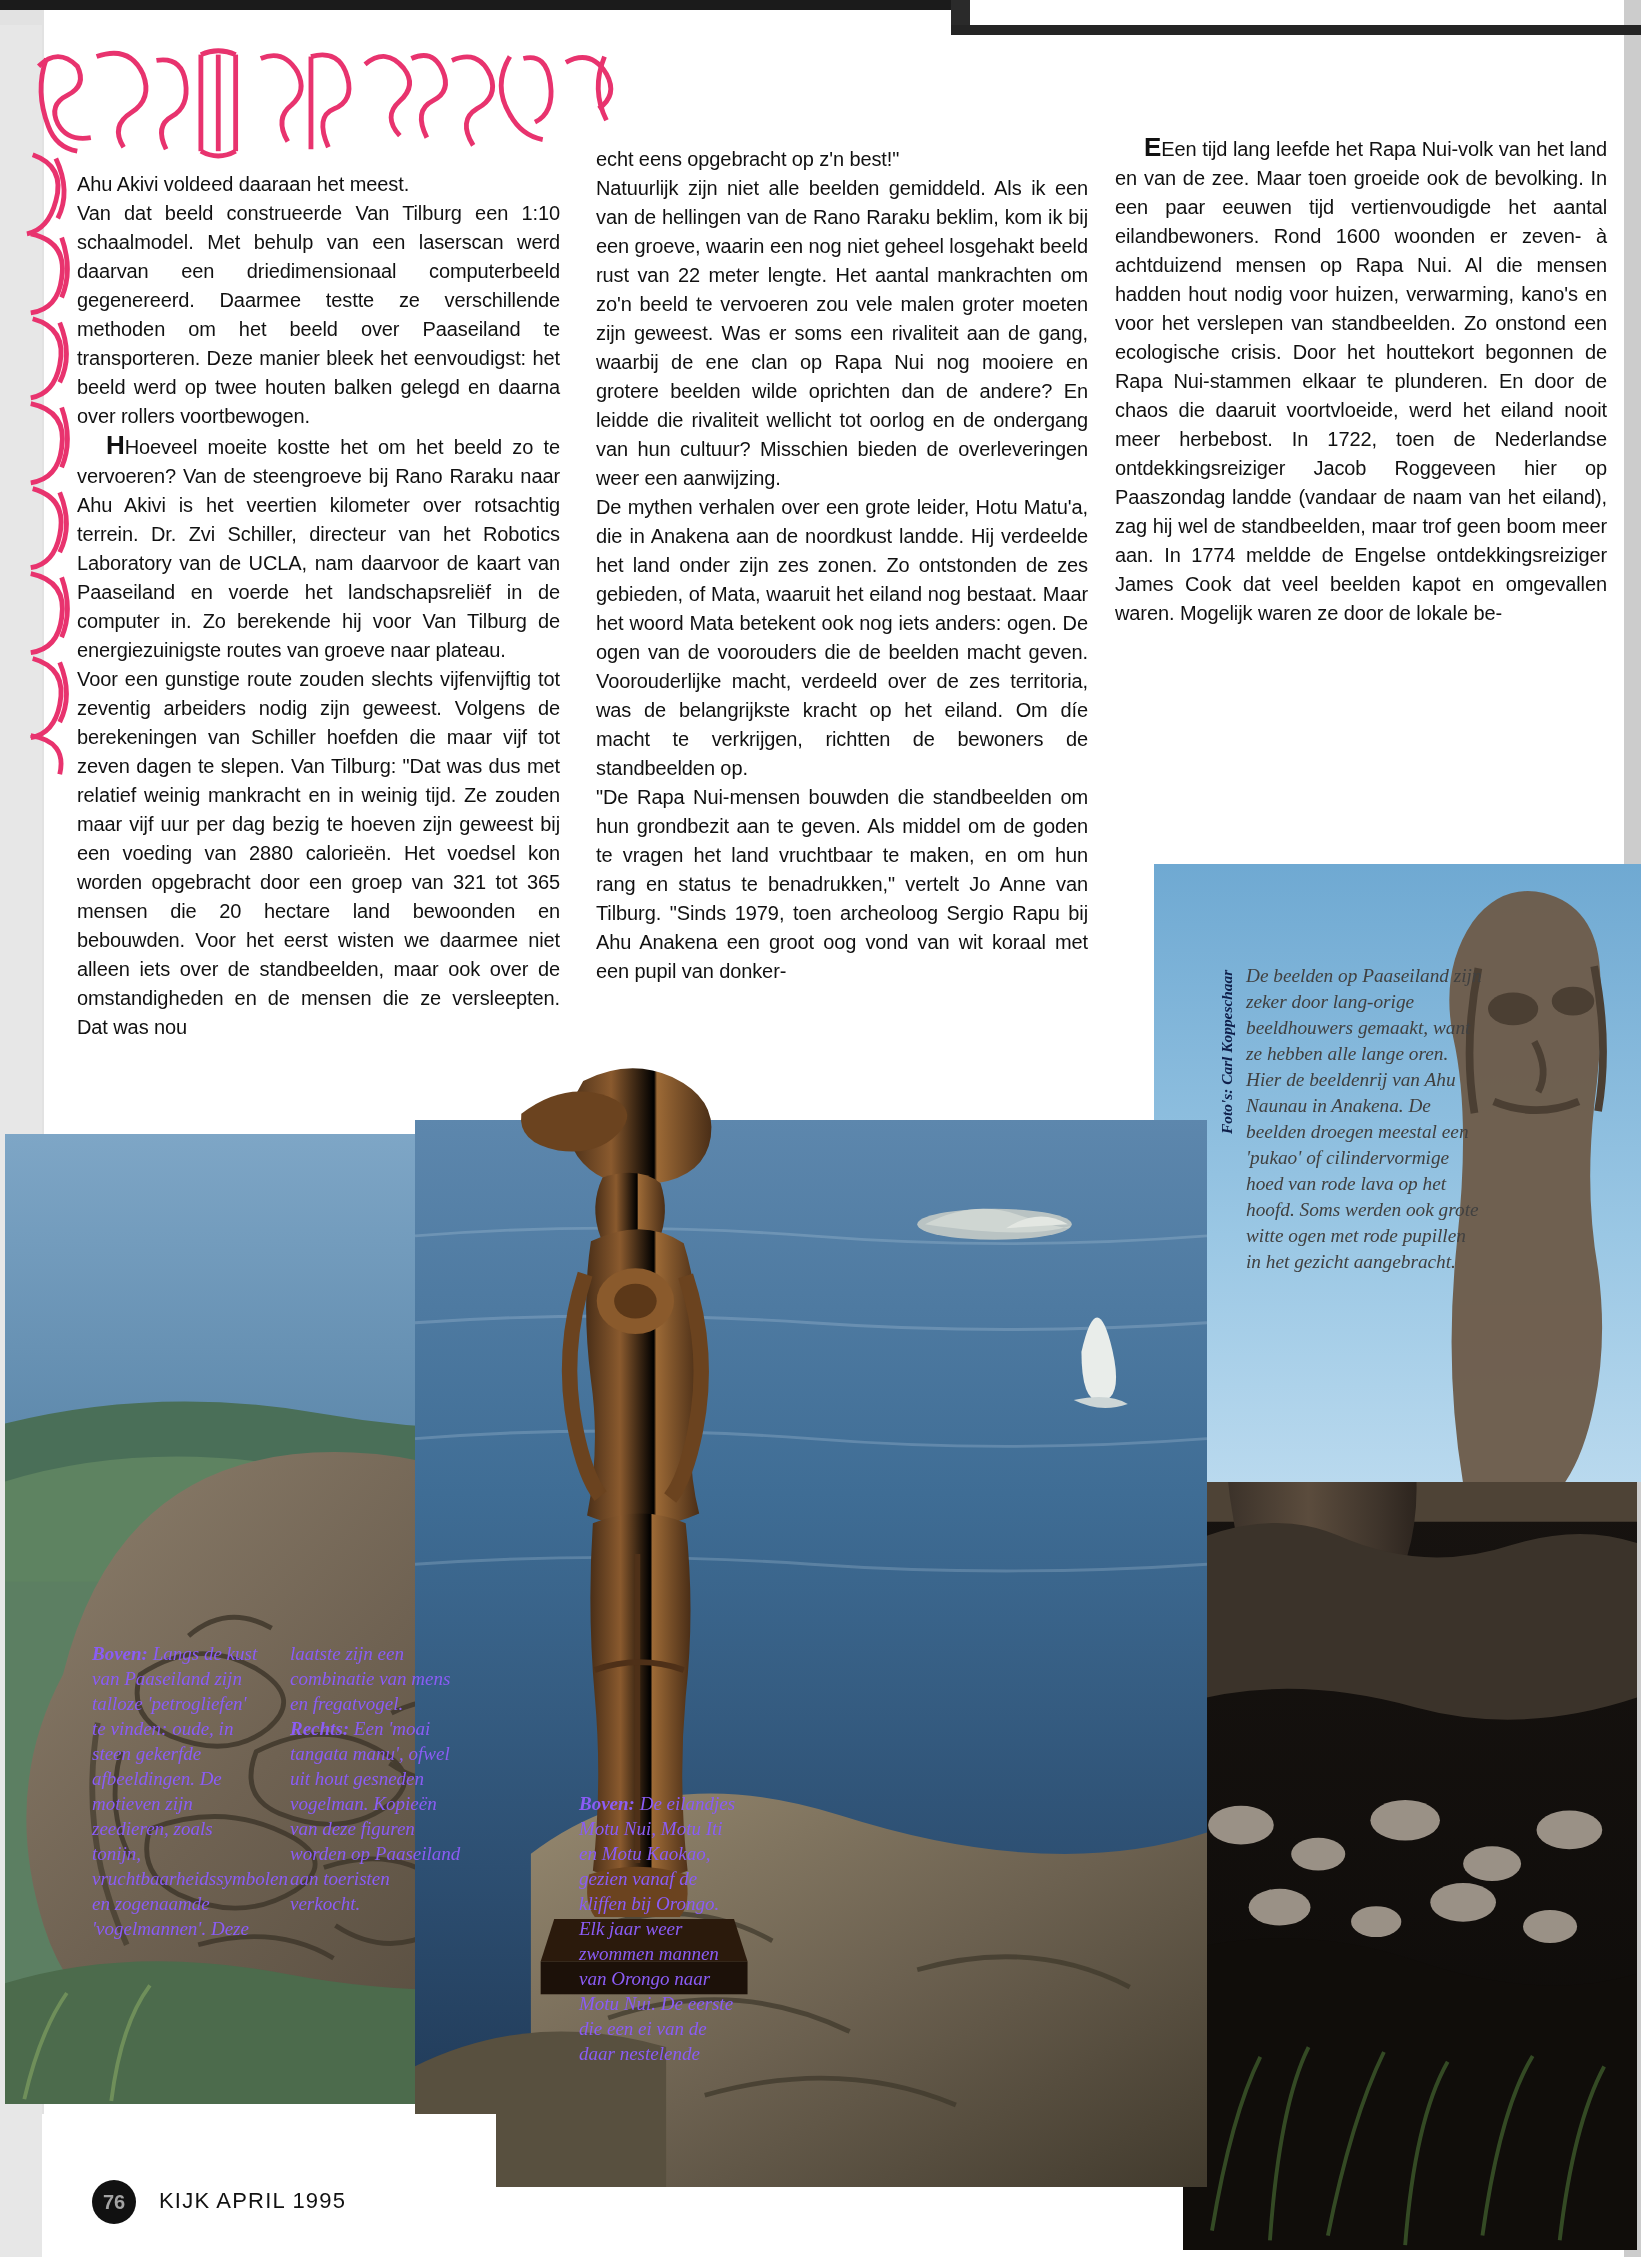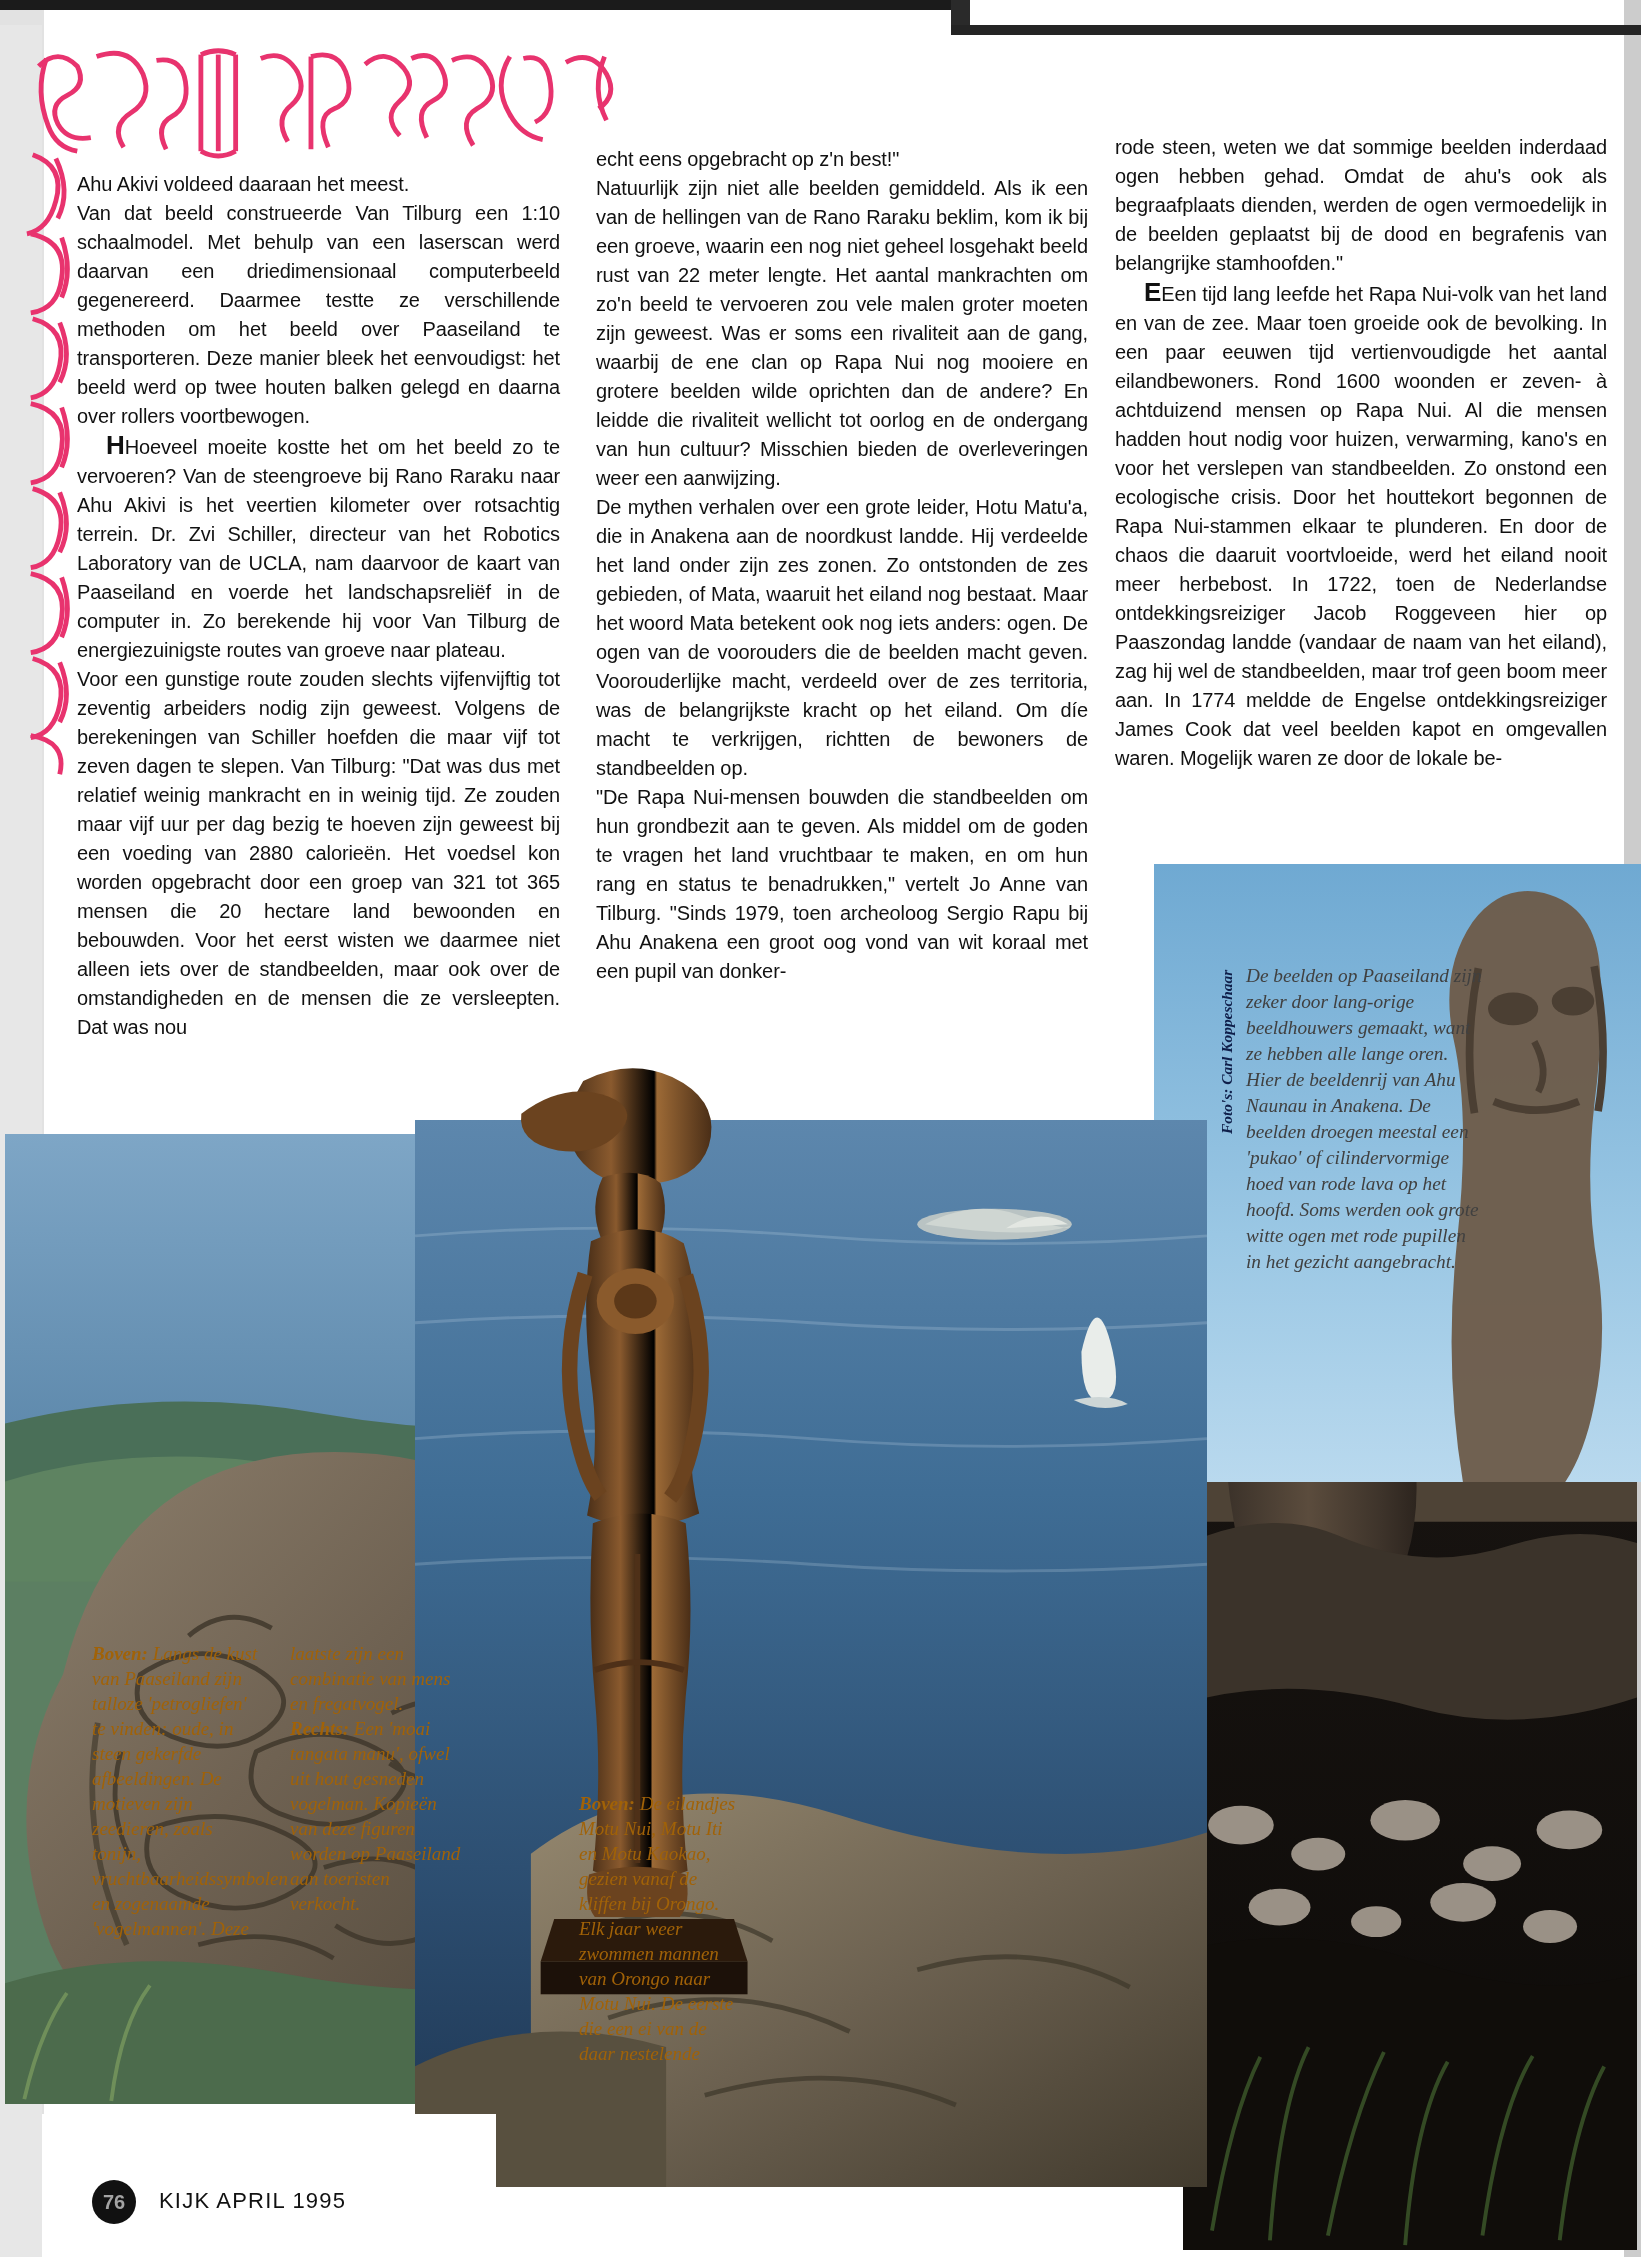--- a/index.html
+++ b/index.html
@@ -55,21 +55,21 @@
   #photo-moai-sky{left:1154px;top:864px;width:502px;height:618px;}
   #photo-statue{left:502px;top:1052px;width:319px;height:1062px;}
 
   
   .caption{
     position:absolute;
     font-family:"Liberation Serif", serif;
     font-style:italic;
     font-size:19px;
     line-height:25px;
-    color:#a16207;
+    color:#8b5cf6;
   }
   .caption b{font-weight:bold;}
   #cap-boven-kust{left:92px;top:1641px;width:169px;}
   #cap-rechts{left:290px;top:1641px;width:174px;}
   #cap-motu-a{left:579px;top:1791px;width:164px;}
   #cap-motu-b{left:763px;top:1791px;width:164px;}
   #cap-blue{
     left:1246px;top:917px;width:237px;
     color:#404040;
     font-size:19.3px;line-height:26px;margin-top:46px;
@@ -160,21 +160,20 @@
   </div>
 
   <div class="col" id="col2">
     <p>echt eens opgebracht op z'n best!"</p>
     <p>Natuurlijk zijn niet alle beelden gemiddeld. Als ik een van de hellingen van de Rano Raraku beklim, kom ik bij een groeve, waarin een nog niet geheel losgehakt beeld rust van 22 meter lengte. Het aantal mankrachten om zo'n beeld te vervoeren zou vele malen groter moeten zijn geweest. Was er soms een rivaliteit aan de gang, waarbij de ene clan op Rapa Nui nog mooiere en grotere beelden wilde oprichten dan de andere? En leidde die rivaliteit wellicht tot oorlog en de ondergang van hun cultuur? Misschien bieden de overleveringen weer een aanwijzing.</p>
     <p>De mythen verhalen over een grote leider, Hotu Matu'a, die in Anakena aan de noordkust landde. Hij verdeelde het land onder zijn zes zonen. Zo ontstonden de zes gebieden, of Mata, waaruit het eiland nog bestaat. Maar het woord Mata betekent ook nog iets anders: ogen. De ogen van de voorouders die de beelden macht geven. Voorouderlijke macht, verdeeld over de zes territoria, was de belangrijkste kracht op het eiland. Om díe macht te verkrijgen, richtten de bewoners de standbeelden op.</p>
     <p>"De Rapa Nui-mensen bouwden die standbeelden om hun grondbezit aan te geven. Als middel om de goden te vragen het land vruchtbaar te maken, en om hun rang en status te benadrukken," vertelt Jo Anne van Tilburg. "Sinds 1979, toen archeoloog Sergio Rapu bij Ahu Anakena een groot oog vond van wit koraal met een pupil van donker-</p>
   </div>
 
   <div class="col" id="col3">
-    <p>rode steen, weten we dat sommige beelden inderdaad ogen hebben gehad. Omdat de ahu's ook als begraafplaats dienden, werden de ogen vermoedelijk in de beelden geplaatst bij de dood en begrafenis van belangrijke stamhoofden."</p>
     <p class="indent"><span class="dropcap">E</span><span>Een tijd lang leefde het Rapa Nui-volk van het land en van de zee. Maar toen groeide ook de bevolking. In een paar eeuwen tijd vertienvoudigde het aantal eilandbewoners. Rond 1600 woonden er zeven- à achtduizend mensen op Rapa Nui. Al die mensen hadden hout nodig voor huizen, verwarming, kano's en voor het verslepen van standbeelden. Zo onstond een ecologische crisis. Door het houttekort begonnen de Rapa Nui-stammen elkaar te plunderen. En door de chaos die daaruit voortvloeide, werd het eiland nooit meer herbebost. In 1722, toen de Nederlandse ontdekkingsreiziger Jacob Roggeveen hier op Paaszondag landde (vandaar de naam van het eiland), zag hij wel de standbeelden, maar trof geen boom meer aan. In 1774 meldde de Engelse ontdekkingsreiziger James Cook dat veel beelden kapot en omgevallen waren. Mogelijk waren ze door de lokale be-</span></p>
   </div>
 
   <div class="photo" id="photo-moai">
     <svg width="454" height="1381" viewBox="0 0 470 1430" preserveAspectRatio="none">
       <defs>
         <linearGradient id="gdark" x1="0" y1="0" x2="0" y2="1">
           <stop offset="0%" stop-color="#2a2520"></stop>
           <stop offset="45%" stop-color="#171310"></stop>
           <stop offset="100%" stop-color="#0c0a08"></stop>

